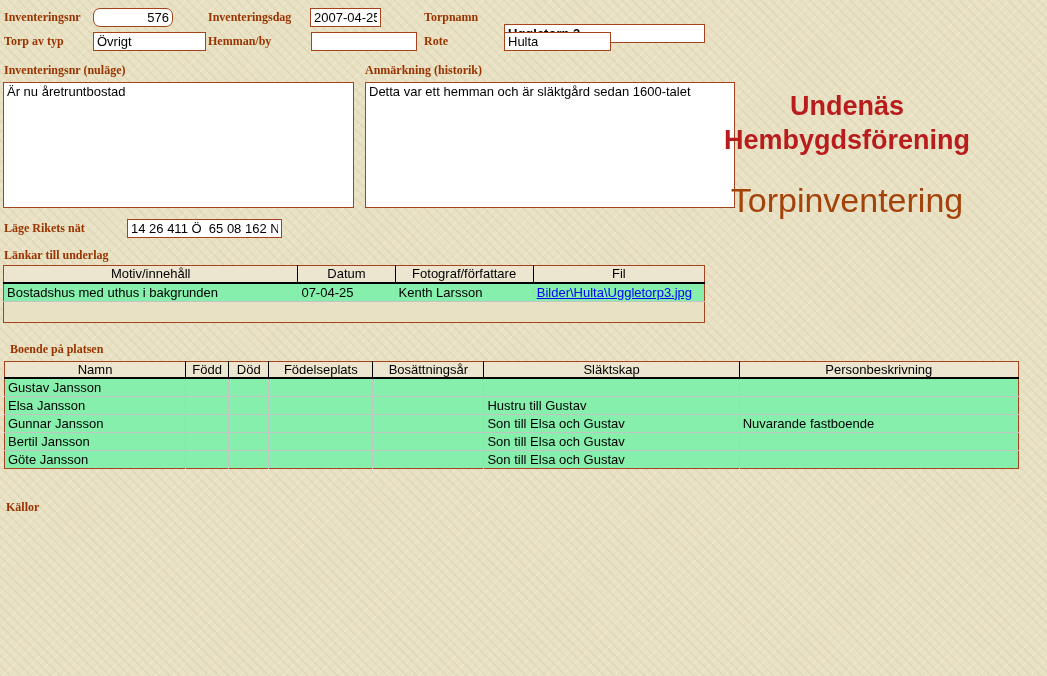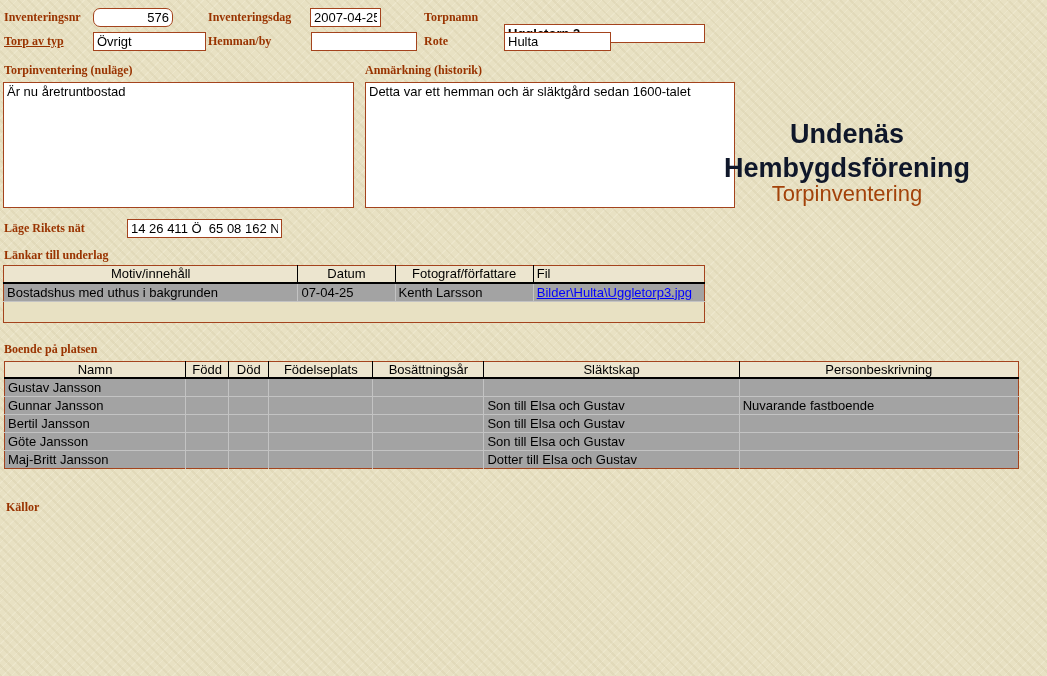--- a/index.html
+++ b/index.html
@@ -53,67 +53,67 @@
   #inp-invdag    { left:310px; top:8px;  width:71px; }
   #inp-torpnamn  { left:504px; top:24px;  width:201px; font-weight:bold; }
   #inp-typ       { left:93px;  top:32px; width:113px; }
   #inp-hemman    { left:311px; top:32px; width:106px; }
   #inp-rote      { left:504px; top:32px; width:107px; }
   #inp-lage      { left:127px; top:219px; width:155px; }
 
   #lbl-invnr    { left:4px;   top:10px; }
   #lbl-invdag   { left:208px; top:10px; }
   #lbl-torpnamn { left:424px; top:10px; }
-  #lbl-typ      { left:4px;   top:34px;text-decoration:underline; }
+  #lbl-typ      { left:4px;   top:34px; }
   #lbl-hemman   { left:208px; top:34px; }
   #lbl-rote     { left:424px; top:34px; }
   #lbl-beskr    { left:4px;   top:63px; }
   #lbl-anm      { left:365px; top:63px; }
   #lbl-lage     { left:4px;   top:221px; }
   #lbl-lankar   { left:4px;   top:248px; }
-  #lbl-boende   { left:4px;   top:342px; }
+  #lbl-boende   { left:10px;   top:342px; }
   #lbl-kallor   { left:6px;   top:500px; }
 
   #ta-beskr { left:3px;   top:82px; width:351px; height:126px; }
   #ta-anm   { left:365px; top:82px; width:370px; height:126px; }
 
   
   #org-title {
     position:absolute; left:702px; top:89px; width:290px;
-    text-align:center; color:#0f172a;
-    font-weight:bold; font-size:27px; line-height:34px;margin-top:28px;
+    text-align:center; color:#b91c1c;
+    font-weight:bold; font-size:27px; line-height:34px;
   }
   #subtitle {
     position:absolute; left:702px; top:181px; width:290px;
     text-align:center; color:#a3420a;
-    font-size:22px; font-weight:normal;
+    font-size:34px; font-weight:normal;
   }
 
   
   table.dtable {
     position:absolute;
     border-collapse:collapse;
     table-layout:fixed;
-    background:#a3a3a3;
+    background:#86efac;
     border:1px solid #a4431d;
     font-size:13px;
   }
   table.dtable th {
     background:#ece5cf;
     font-weight:normal;
     text-align:center;
     border-bottom:2px solid #000;
     border-left:1px solid #000;
     height:17px;
     padding:0 3px;
     overflow:hidden;
     white-space:nowrap;
   }
   table.dtable th:first-child { border-left:none; }
-  table.dtable th.right { text-align:left; }
+  table.dtable th.right { text-align:center; }
   table.dtable td {
     border-left:1px solid #c3c3c3;
     border-top:1px solid #c3c3c3;
     padding:0 3px;
     overflow:hidden;
     white-space:nowrap;
     vertical-align:middle;
   }
   table.dtable td:first-child { border-left:none; }
   table.dtable tr.first td { border-top:none; }
@@ -142,21 +142,21 @@
 <span class="lbl" id="lbl-torpnamn">Torpnamn</span>
 <input class="box" id="inp-torpnamn" value="Uggletorp 3" style="">
 
 <span class="lbl" id="lbl-typ">Torp av typ</span>
 <input class="box" id="inp-typ" value="Övrigt" style="">
 <span class="lbl" id="lbl-hemman">Hemman/by</span>
 <input class="box" id="inp-hemman" value="" style="">
 <span class="lbl" id="lbl-rote">Rote</span>
 <input class="box" id="inp-rote" value="Hulta" style="">
 
-<span class="lbl" id="lbl-beskr">Torpinventering (nuläge)</span>
+<span class="lbl" id="lbl-beskr">Inventeringsnr (nuläge)</span>
 <textarea class="box" id="ta-beskr" style="">Är nu åretruntbostad</textarea>
 <span class="lbl" id="lbl-anm">Anmärkning (historik)</span>
 <textarea class="box" id="ta-anm" style="">Detta var ett hemman och är släktgård sedan 1600-talet</textarea>
 
 <div id="org-title">
   <div>Undenäs</div>
   <div>Hembygdsförening</div>
 </div>
 <div id="subtitle">Torpinventering</div>
 
@@ -218,20 +218,29 @@
     <tr class="first">
       <td>Gustav Jansson</td>
       <td></td>
       <td></td>
       <td></td>
       <td></td>
       <td></td>
       <td></td>
     </tr>
     <tr>
+      <td>Elsa Jansson</td>
+      <td></td>
+      <td></td>
+      <td></td>
+      <td></td>
+      <td>Hustru till Gustav</td>
+      <td></td>
+    </tr>
+    <tr>
       <td>Gunnar Jansson</td>
       <td></td>
       <td></td>
       <td></td>
       <td></td>
       <td>Son till Elsa och Gustav</td>
       <td>Nuvarande fastboende</td>
     </tr>
     <tr>
       <td>Bertil Jansson</td>
@@ -244,25 +253,16 @@
     </tr>
     <tr>
       <td>Göte Jansson</td>
       <td></td>
       <td></td>
       <td></td>
       <td></td>
       <td>Son till Elsa och Gustav</td>
       <td></td>
     </tr>
-    <tr>
-      <td>Maj-Britt Jansson</td>
-      <td></td>
-      <td></td>
-      <td></td>
-      <td></td>
-      <td>Dotter till Elsa och Gustav</td>
-      <td></td>
-    </tr>
   </tbody>
 </table>
 
 <span class="lbl" id="lbl-kallor">Källor</span>
 
 </body></html>

